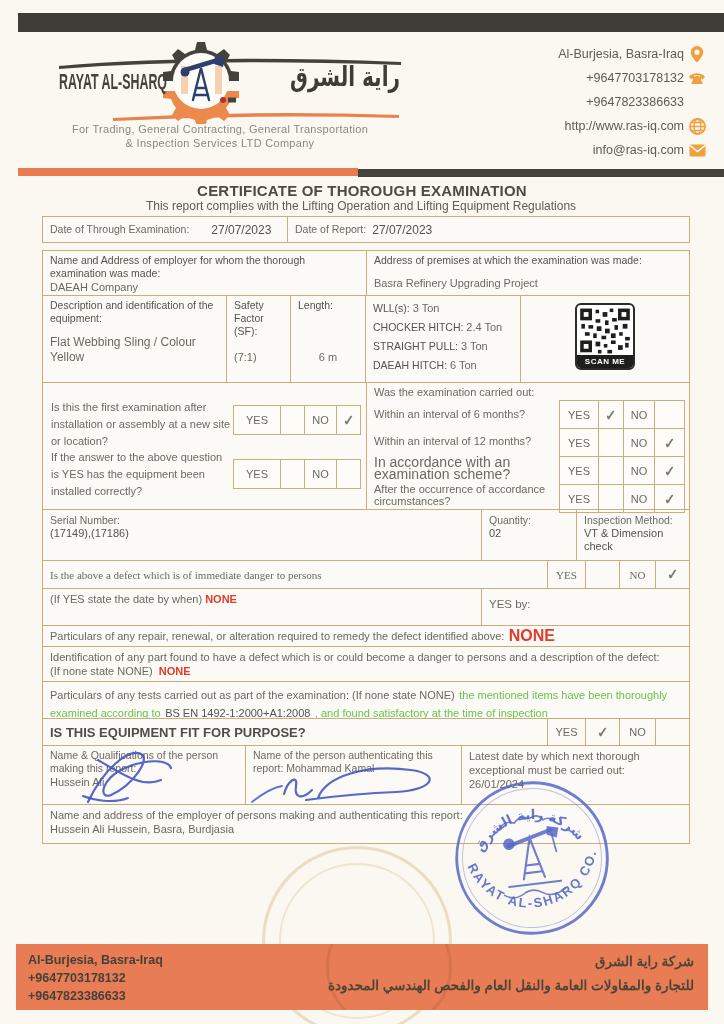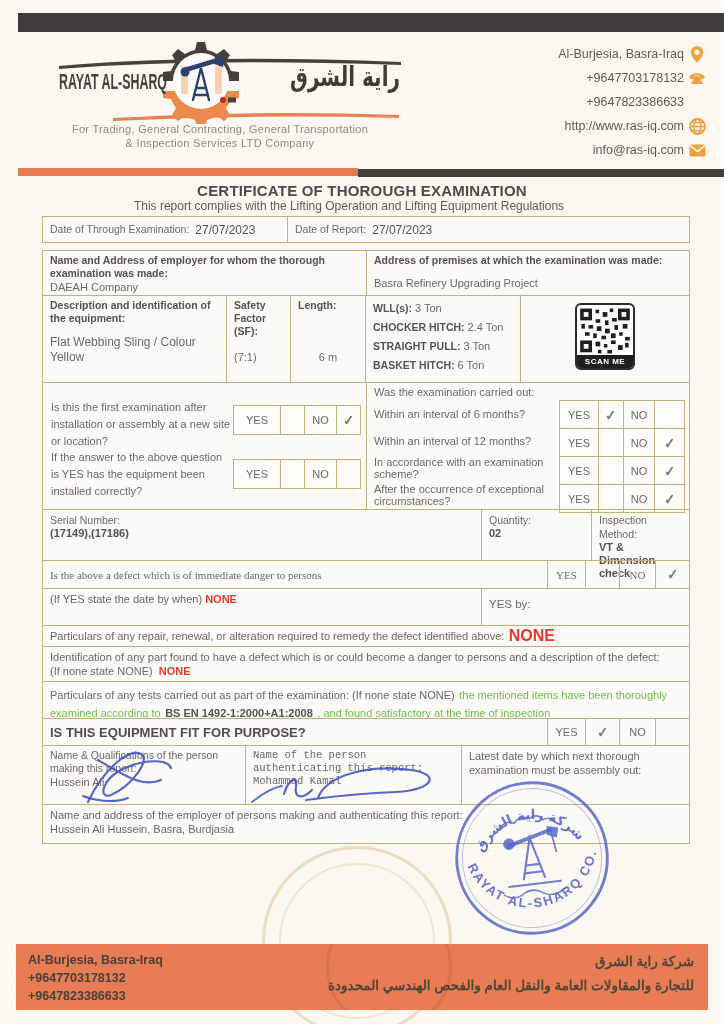--- a/index.html
+++ b/index.html
@@ -15,35 +15,35 @@
   .contacts{right:14px;top:42px;width:260px;}
   .contact-row{display:flex;justify-content:flex-end;align-items:center;height:24px;font-size:12.5px;color:#5d5b53;}
   .contact-row .txt{white-space:nowrap;}
   .contact-row .ic{width:26px;height:18px;display:flex;align-items:center;justify-content:center;}
   .tagline{left:55px;top:122px;width:330px;text-align:center;font-size:11px;color:#8b897f;line-height:14px;letter-spacing:.3px;}
   
   .div-orange{left:18px;top:168px;width:340px;height:8px;background:#e87c50;}
   .div-dark{left:358px;top:169px;width:366px;height:8px;background:#45423c;}
   
   .title{left:0;top:182px;width:724px;text-align:center;font-size:15px;font-weight:bold;color:#4b4a44;letter-spacing:.2px;}
-  .subtitle{left:3px;top:199px;width:692px;text-align:center;font-size:12px;color:#5e5c53;}
+  .subtitle{left:15px;top:199px;width:692px;text-align:center;font-size:12px;color:#5e5c53;}
   
   .tbl{border:1.4px solid #c9ad7c;background:rgba(255,255,255,.35);}
   .dates{left:42px;top:216px;width:646px;height:25px;display:flex;}
   .dates .dcell{display:flex;align-items:center;padding:0 7px;border-right:1px solid #c9ad7c;}
   .dates .dcell:last-child{border-right:none;}
   .dcell .lbl{font-size:10.5px;color:#6b695f;}
   .dcell .val{font-size:12px;color:#54524a;margin-left:6px;}
   .dcell .val.b{font-weight:bold;font-size:11px;}
   .main{left:42px;top:250px;width:646px;}
   .row{display:flex;border-top:1px solid #c9ad7c;position:relative;}
   .row:first-child{border-top:none;}
   .c{border-left:1px solid #c9ad7c;padding:3px 7px;box-sizing:border-box;position:relative;}
   .c:first-child{border-left:none;}
-  .lbl{font-weight:bold;color:#55534b;font-size:10.5px;line-height:13px;}
+  .lbl{font-weight:normal;color:#55534b;font-size:10.5px;line-height:13px;}
   .val{color:#6b695f;font-size:11px;line-height:14px;}
   .red{color:#e23a2c;font-weight:bold;}
   .green{color:#6cc24a;}
   .mini{display:flex;border:1px solid #c9ad7c;background:rgba(255,255,255,.4);}
   .mini .m{border-left:1px solid #c9ad7c;display:flex;align-items:center;justify-content:center;font-size:11px;color:#6b695f;}
   .mini .m:first-child{border-left:none;}
   .chk{font-size:14px;color:#75806b;font-weight:bold;transform:rotate(-4deg);}
   .ynrow{display:flex;align-items:stretch;}
   .yn{display:flex;align-items:center;justify-content:center;font-size:11px;color:#6b695f;border-left:1px solid #c9ad7c;}
   
@@ -146,21 +146,21 @@
   </div>
 </div>
 
 <div class="abs div-orange"></div>
 <div class="abs div-dark"></div>
 
 <div class="abs title">CERTIFICATE OF THOROUGH EXAMINATION</div>
 <div class="abs subtitle">This report complies with the Lifting Operation and Lifting Equipment Regulations</div>
 
 <div class="abs tbl dates">
-  <div class="dcell" style="width:230px;">
+  <div class="dcell" style="width:230px;gap:16px;">
     <span class="lbl" style="font-weight:normal">Date of Through Examination:</span>
     <span class="val">27/07/2023</span>
   </div>
   <div class="dcell" style="width:194px;">
     <span class="lbl" style="font-weight:normal">Date of Report:</span>
     <span class="val">27/07/2023</span>
   </div>
 </div>
 
 <div class="abs tbl main" style="z-index:1;">
@@ -187,21 +187,21 @@
     </div>
     <div class="c" style="width:75px;">
       <div class="lbl">Length:</div>
       <div class="val" style="margin-top:38px;text-align:center;">6 m</div>
     </div>
     <div class="c" style="width:155px;">
       <div style="line-height:19px;font-size:10.5px;">
         <div><span class="lbl">WLL(s):</span> <span class="val">3 Ton</span></div>
         <div><span class="lbl">CHOCKER HITCH:</span> <span class="val">2.4 Ton</span></div>
         <div><span class="lbl">STRAIGHT PULL:</span> <span class="val">3 Ton</span></div>
-        <div><span class="lbl">BASKET HITCH:</span> <span class="val">6 Ton</span></div>
+        <div><span class="lbl">DAEAH HITCH:</span> <span class="val">6 Ton</span></div>
       </div>
     </div>
     <div class="c" style="flex:1;">
       <div class="qrbox">
         <svg width="52" height="48" viewBox="0 0 44 40" style="display:block;margin:2px auto 0;">
           <g fill="#1e1e1c">
             <rect x="1" y="1" width="10" height="10"></rect>
               <rect x="33" y="1" width="10" height="10"></rect>
               <rect x="1" y="28" width="10" height="10"></rect>
             <rect x="4" y="4" width="4" height="4" fill="#fff"></rect>
@@ -262,22 +262,22 @@
         <div class="m" style="flex:1;">
             <span class="chk"></span>
           </div>
       </div>
     </div>
     <div class="c" style="flex:1;padding:0;">
       <div class="abs" style="left:7px;top:3px;font-size:11px;color:#6b695f;">Was the examination carried out:</div>
       <div class="abs" style="left:7px;top:17px;width:185px;">
         <div style="height:27px;display:flex;align-items:center;font-size:11px;line-height:12px;color:#6b695f;">Within an interval of 6 months?</div>
         <div style="height:27px;display:flex;align-items:center;font-size:11px;line-height:12px;color:#6b695f;">Within an interval of 12 months?</div>
-        <div style="height:27px;display:flex;align-items:center;font-size:11px;line-height:12px;color:#6b695f;">In accordance with an examination scheme?</div>
-        <div style="height:27px;display:flex;align-items:center;font-size:11px;line-height:12px;color:#6b695f;">After the occurrence of exceptional circumstances?</div>
+        <div style="height:27px;display:flex;align-items:center;font-size:14px;line-height:12px;color:#6b695f;">In accordance with an examination scheme?</div>
+        <div style="height:27px;display:flex;align-items:center;font-size:11px;line-height:12px;color:#6b695f;">After the occurrence of accordance circumstances?</div>
       </div>
       <div class="abs mini" style="left:192px;top:17px;width:124px;flex-direction:column;">
         <div class="ynrow" style="height:27px;border-bottom:1px solid #c9ad7c;">
           <div class="yn" style="width:38px;border-left:none;">YES</div>
           <div class="yn" style="width:24px;">
               <span class="chk">✓</span>
             </div>
           <div class="yn" style="width:30px;">NO</div>
           <div class="yn" style="flex:1;">
               <span class="chk"></span>
@@ -319,21 +319,21 @@
 
   <div class="row" style="height:50px;">
     <div class="c" style="width:438px;">
       <div class="val" style="font-size:10.5px;">Serial Number:</div>
       <div class="lbl" style="font-size:11px;">(17149),(17186)</div>
     </div>
     <div class="c" style="width:95px;">
       <div class="val" style="font-size:10.5px;">Quantity:</div>
       <div class="lbl" style="font-size:11px;">02</div>
     </div>
-    <div class="c" style="flex:1;margin-left:15px;">
+    <div class="c" style="flex:1;">
       <div class="val" style="font-size:10.5px;">Inspection Method:</div>
       <div class="lbl" style="font-size:11px;line-height:13px;">VT &amp; Dimension check</div>
     </div>
   </div>
 
   <div class="row" style="height:27px;font-family:Liberation Serif, serif;">
     <div class="c" style="width:504px;display:flex;align-items:center;">
       <span class="val">Is the above a defect which is of immediate danger to persons</span>
     </div>
     <div class="yn" style="width:37px;">YES</div>
@@ -394,28 +394,29 @@
   <div class="row" style="height:58px;">
     <div class="c" style="width:202px;">
       <div class="val" style="font-size:10.5px;line-height:13px;">Name &amp; Qualifications of the person making this report:</div>
       <div class="val">Hussein Ali</div>
       <svg class="sig" style="left:30px;top:-6px;" width="130" height="70" viewBox="0 0 130 70">
         <path d="M15 62 C30 30 55 8 68 14 C78 19 60 45 38 55 C25 60 28 38 52 28 C75 18 95 20 98 28 M25 20 C50 35 70 48 88 40" fill="none" stroke="#3a4ec0" stroke-width="2.2" stroke-linecap="round" opacity=".85"></path>
         <path d="M10 56 C20 60 40 64 55 58" fill="none" stroke="#3a4ec0" stroke-width="2" stroke-linecap="round" opacity=".85"></path>
       </svg>
     </div>
     <div class="c" style="width:216px;">
-      <div class="val" style="font-size:10.5px;line-height:13px;font-family:Liberation Mono, monospace;">Name of the person authenticating this report: Mohammad Kamal</div>
+      <div class="val" style="font-size:10.5px;line-height:13px;">Name of the person authenticating this report: Mohammad Kamal</div>
       <svg class="sig" style="left:0px;top:14px;" width="216px" height="48" viewBox="0 0 216 48">
         <path d="M38 34 C42 20 52 14 50 26 C48 38 56 40 66 30 M72 38 C80 16 120 4 165 10 C195 14 188 30 150 32 C120 33 90 36 60 40" fill="none" stroke="#3a4ec0" stroke-width="2.2" stroke-linecap="round" opacity=".85"></path>
         <path d="M6 42 C16 34 26 28 36 26" fill="none" stroke="#3a4ec0" stroke-width="1.8" stroke-linecap="round" opacity=".8"></path>
       </svg>
     </div>
     <div class="c" style="flex:1;">
-      <div class="val" style="font-size:11px;line-height:14px;">Latest date by which next thorough examination must be assembly out:</div>
+      <div class="val" style="font-size:11px;line-height:14px;">Latest date by which next thorough exceptional must be carried out:</div>
+      <div class="val" style="font-size:11px;">26/01/2024</div>
     </div>
   </div>
 
   <div class="row" style="height:38px;">
     <div class="c" style="flex:1;">
       <div class="val">Name and address of the employer of persons making and authenticating this report:</div>
       <div class="val">Hussein Ali Hussein, Basra, Burdjasia</div>
     </div>
   </div>
 </div>

